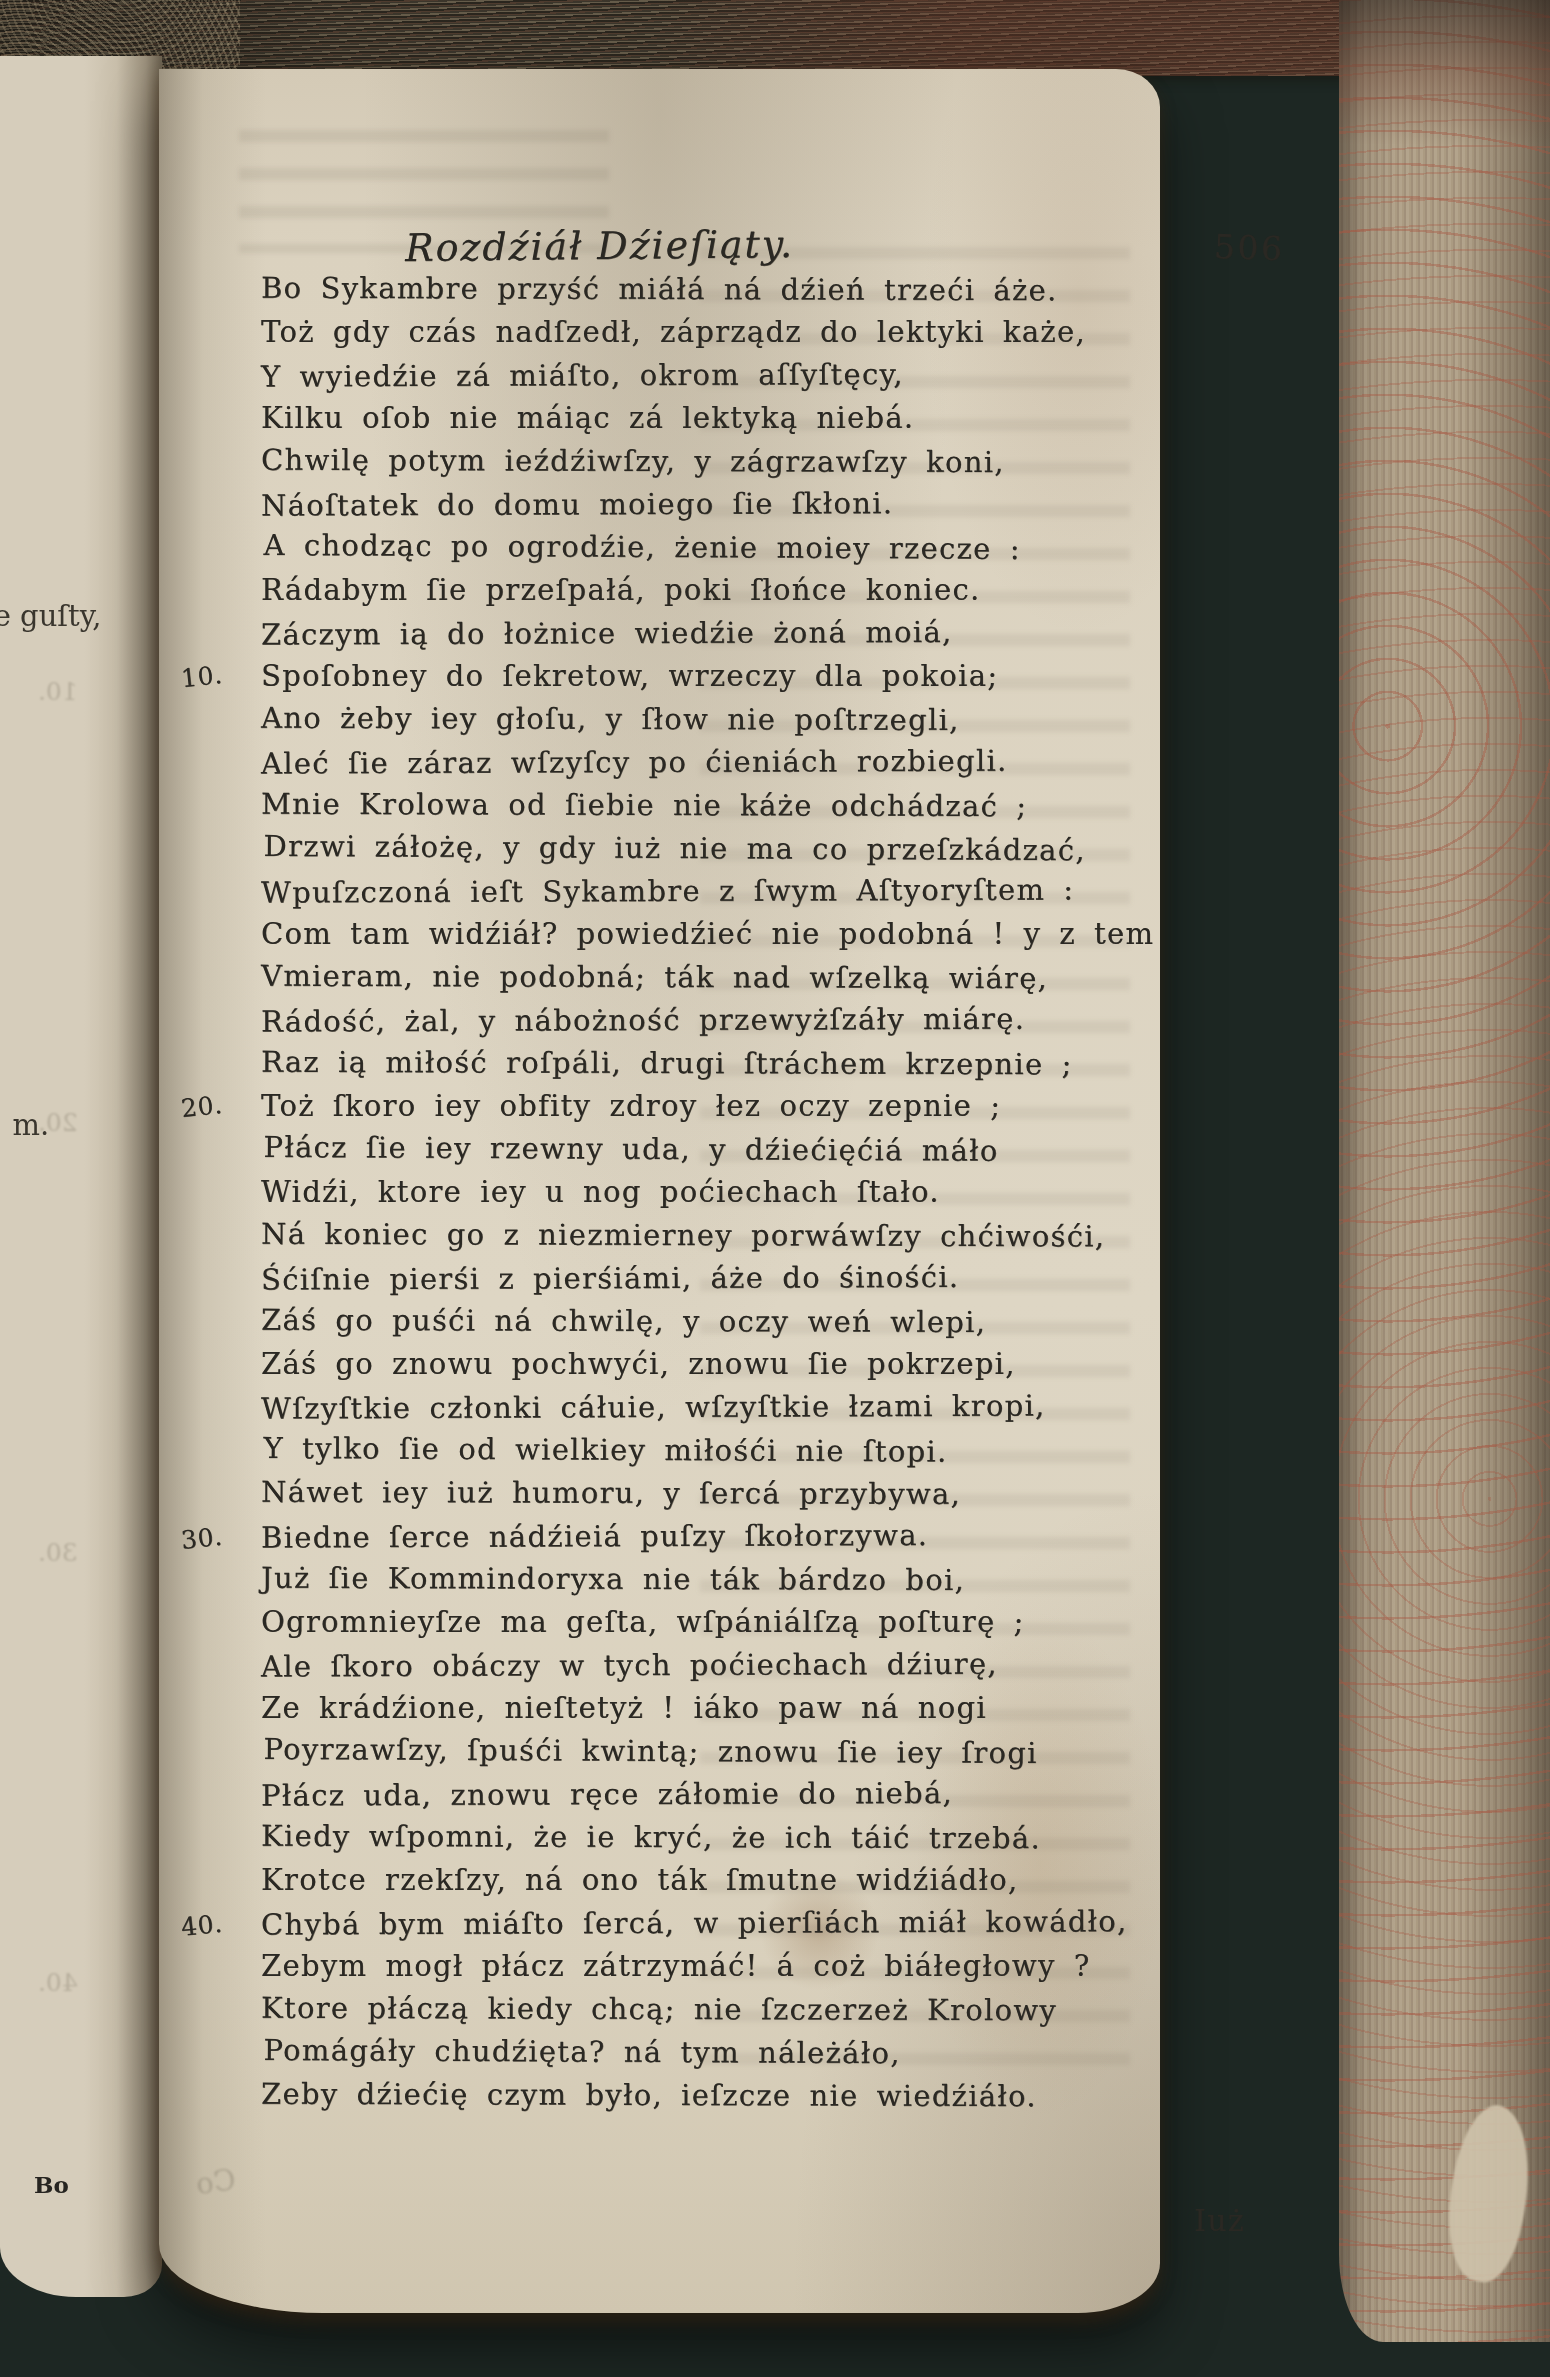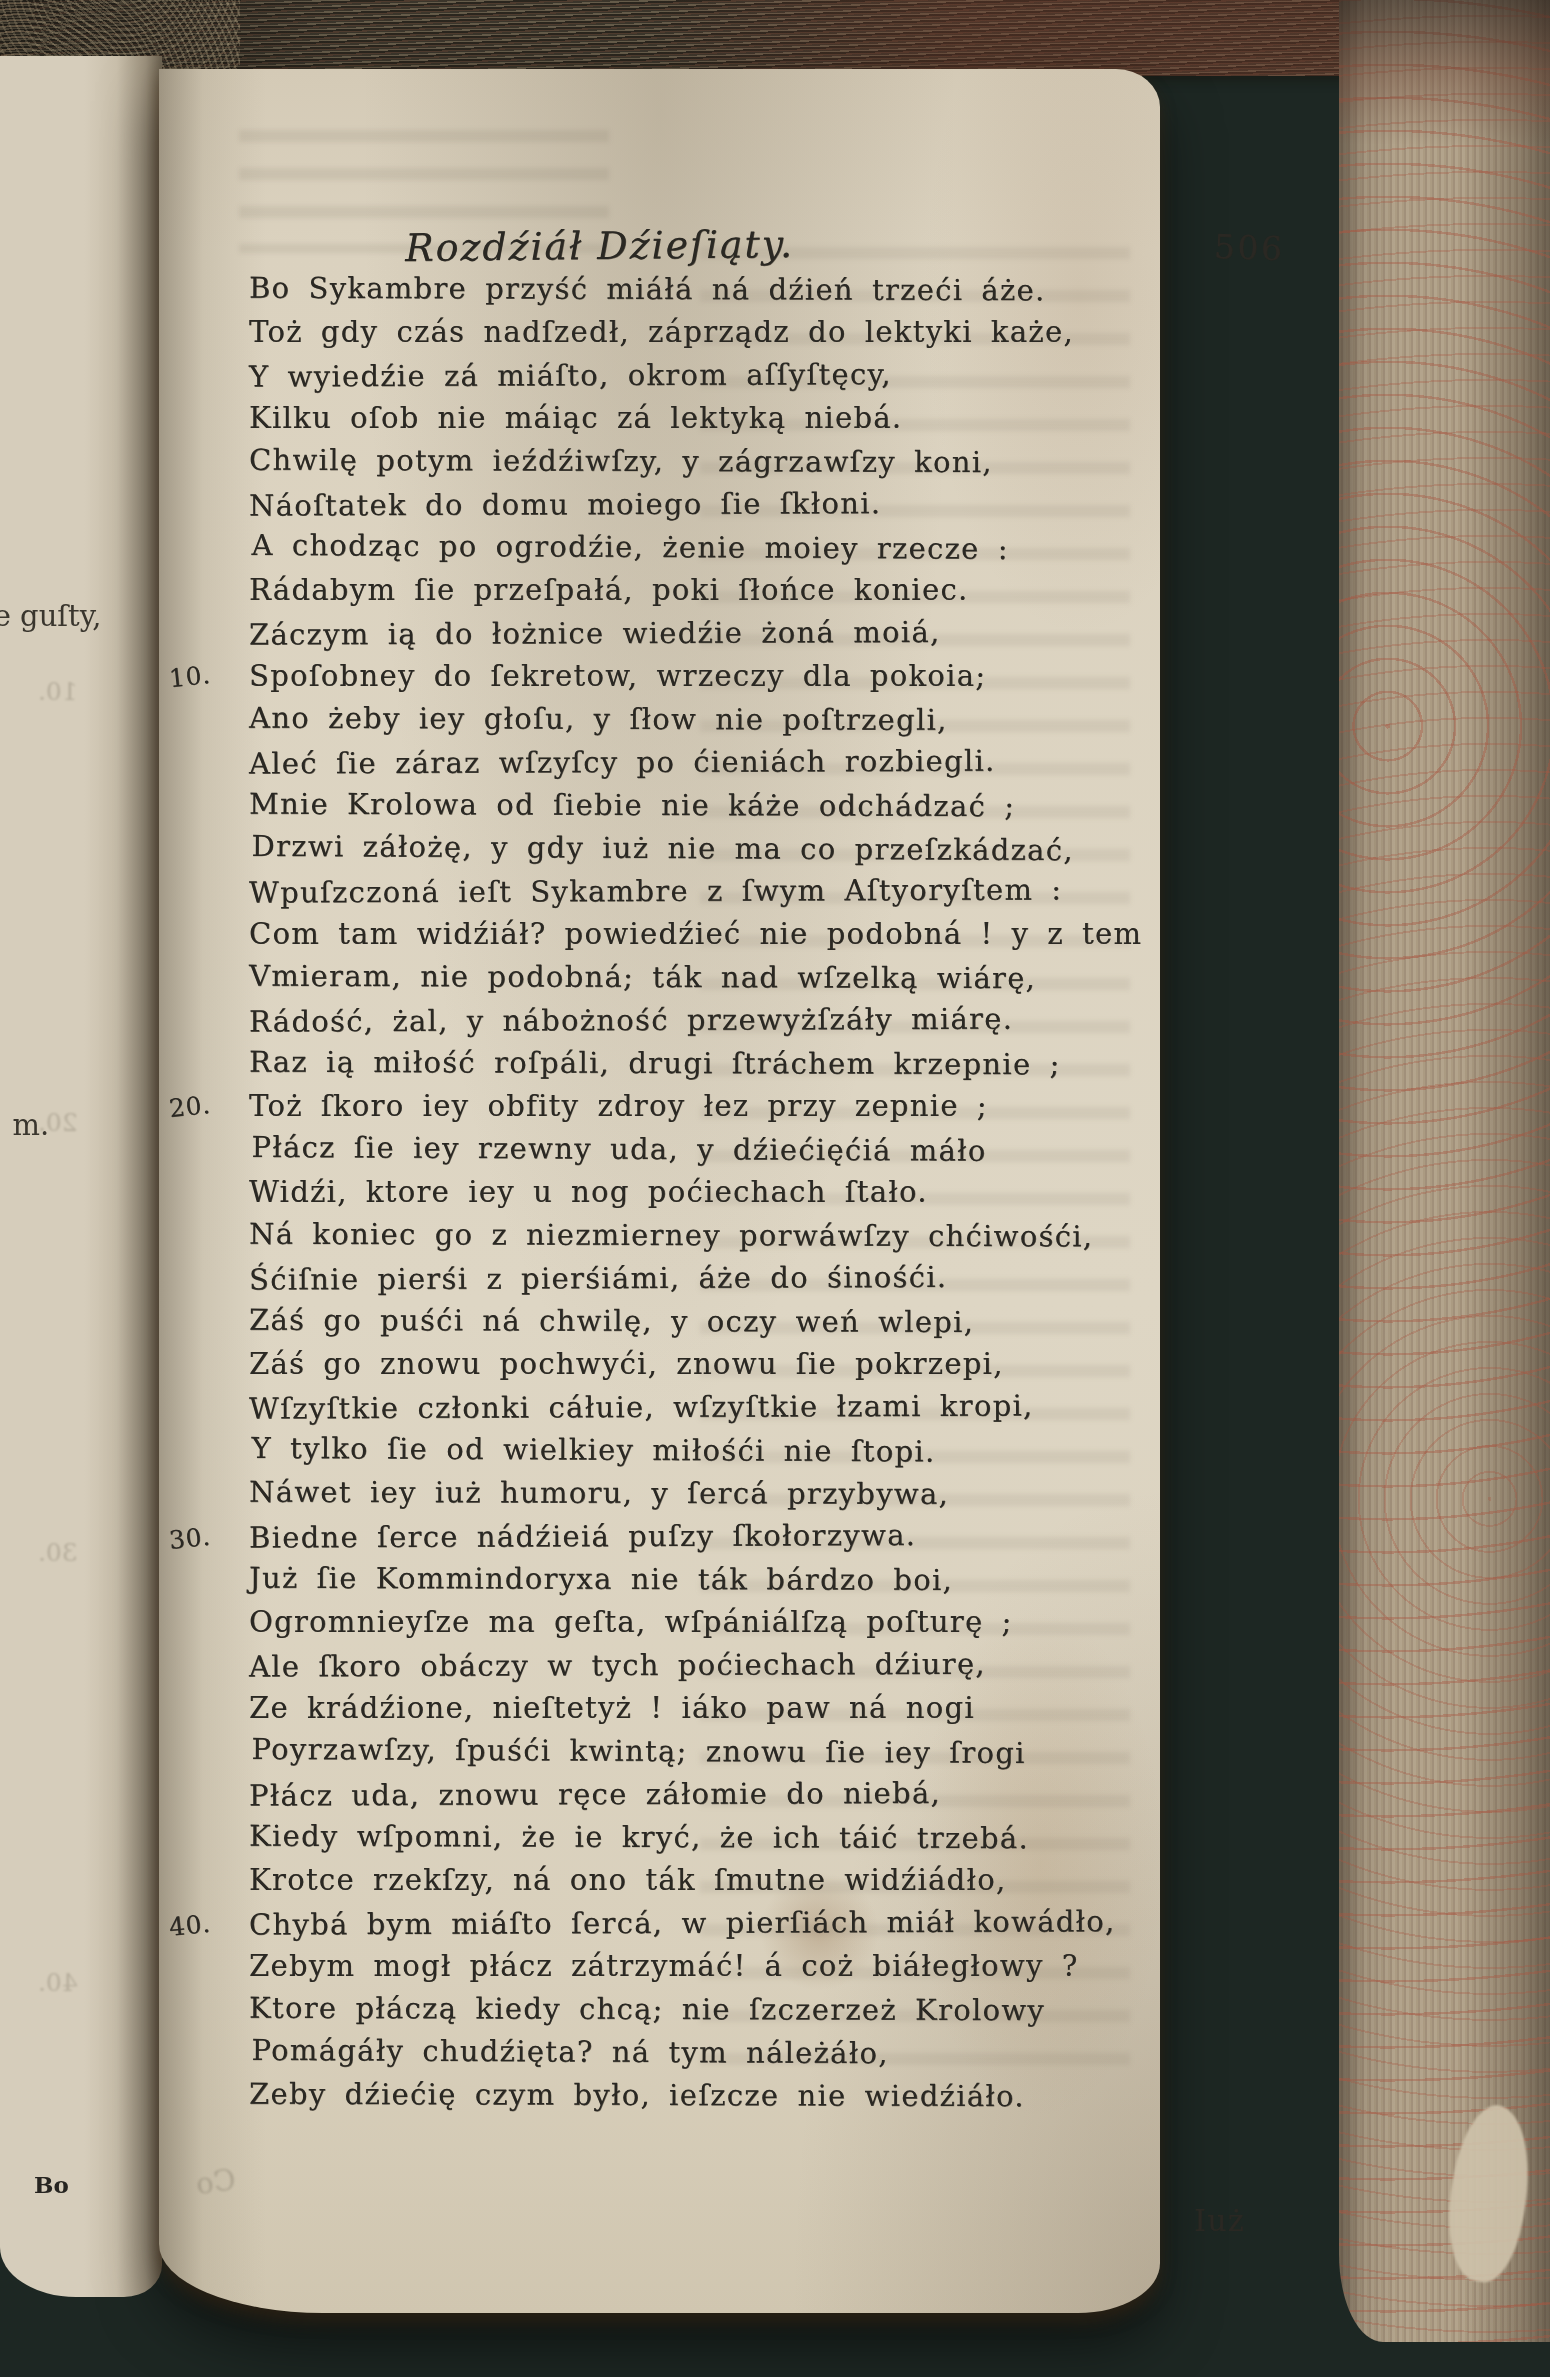--- a/index.html
+++ b/index.html
@@ -107,21 +107,21 @@
     transform:translateX(-60px) rotate(-.6deg);
     font-style:italic; font-size:38px; letter-spacing:1.9px; color:var(--ink);
     text-shadow:0.4px 0.4px 0.6px rgba(46,40,32,.65);
   }
   .page-number{
     position:absolute; left:1055px; top:159px; z-index:2;
     font-size:33px; letter-spacing:2.5px; color:var(--ink);
     text-shadow:0.4px 0.4px 0.6px rgba(46,40,32,.6); transform:rotate(2deg);
   }
 
-  .verse{position:absolute; left:0; top:203px; right:12.6px; z-index:2;}
+  .verse{position:absolute; left:12px; top:203px; right:12.6px; z-index:2;}
   .vline{
     position:relative; height:43px; padding-left:90px; white-space:nowrap;
     font-size:29px; letter-spacing:1.3px; word-spacing:7.6px; color:var(--ink);
     text-shadow:0.4px 0.4px 0.6px rgba(46,40,32,.6);
   }
   .vline:nth-child(odd){transform:rotate(.18deg);}
   .vline:nth-child(3n){transform:rotate(-.22deg);}
   .vline:nth-child(7n){transform:rotate(.3deg) translateX(2.5px);}
   .vnum{
     position:absolute; left:10px; top:2.5px; font-size:25px; letter-spacing:0.6px;
@@ -258,21 +258,21 @@
     <span class="vtext">Rádość, żal, y nábożność przewyżſzáły miárę.</span>
   </div>
 
   <div class="vline">
     
     <span class="vtext">Raz ią miłość roſpáli, drugi ſtráchem krzepnie ;</span>
   </div>
 
   <div class="vline">
     <span class="vnum">20.</span>
-    <span class="vtext">Toż ſkoro iey obfity zdroy łez przy zepnie ;</span>
+    <span class="vtext">Toż ſkoro iey obfity zdroy łez oczy zepnie ;</span>
   </div>
 
   <div class="vline">
     
     <span class="vtext">Płácz ſie iey rzewny uda, y dźiećięćiá máło</span>
   </div>
 
   <div class="vline">
     
     <span class="vtext">Widźi, ktore iey u nog poćiechach ſtało.</span>

